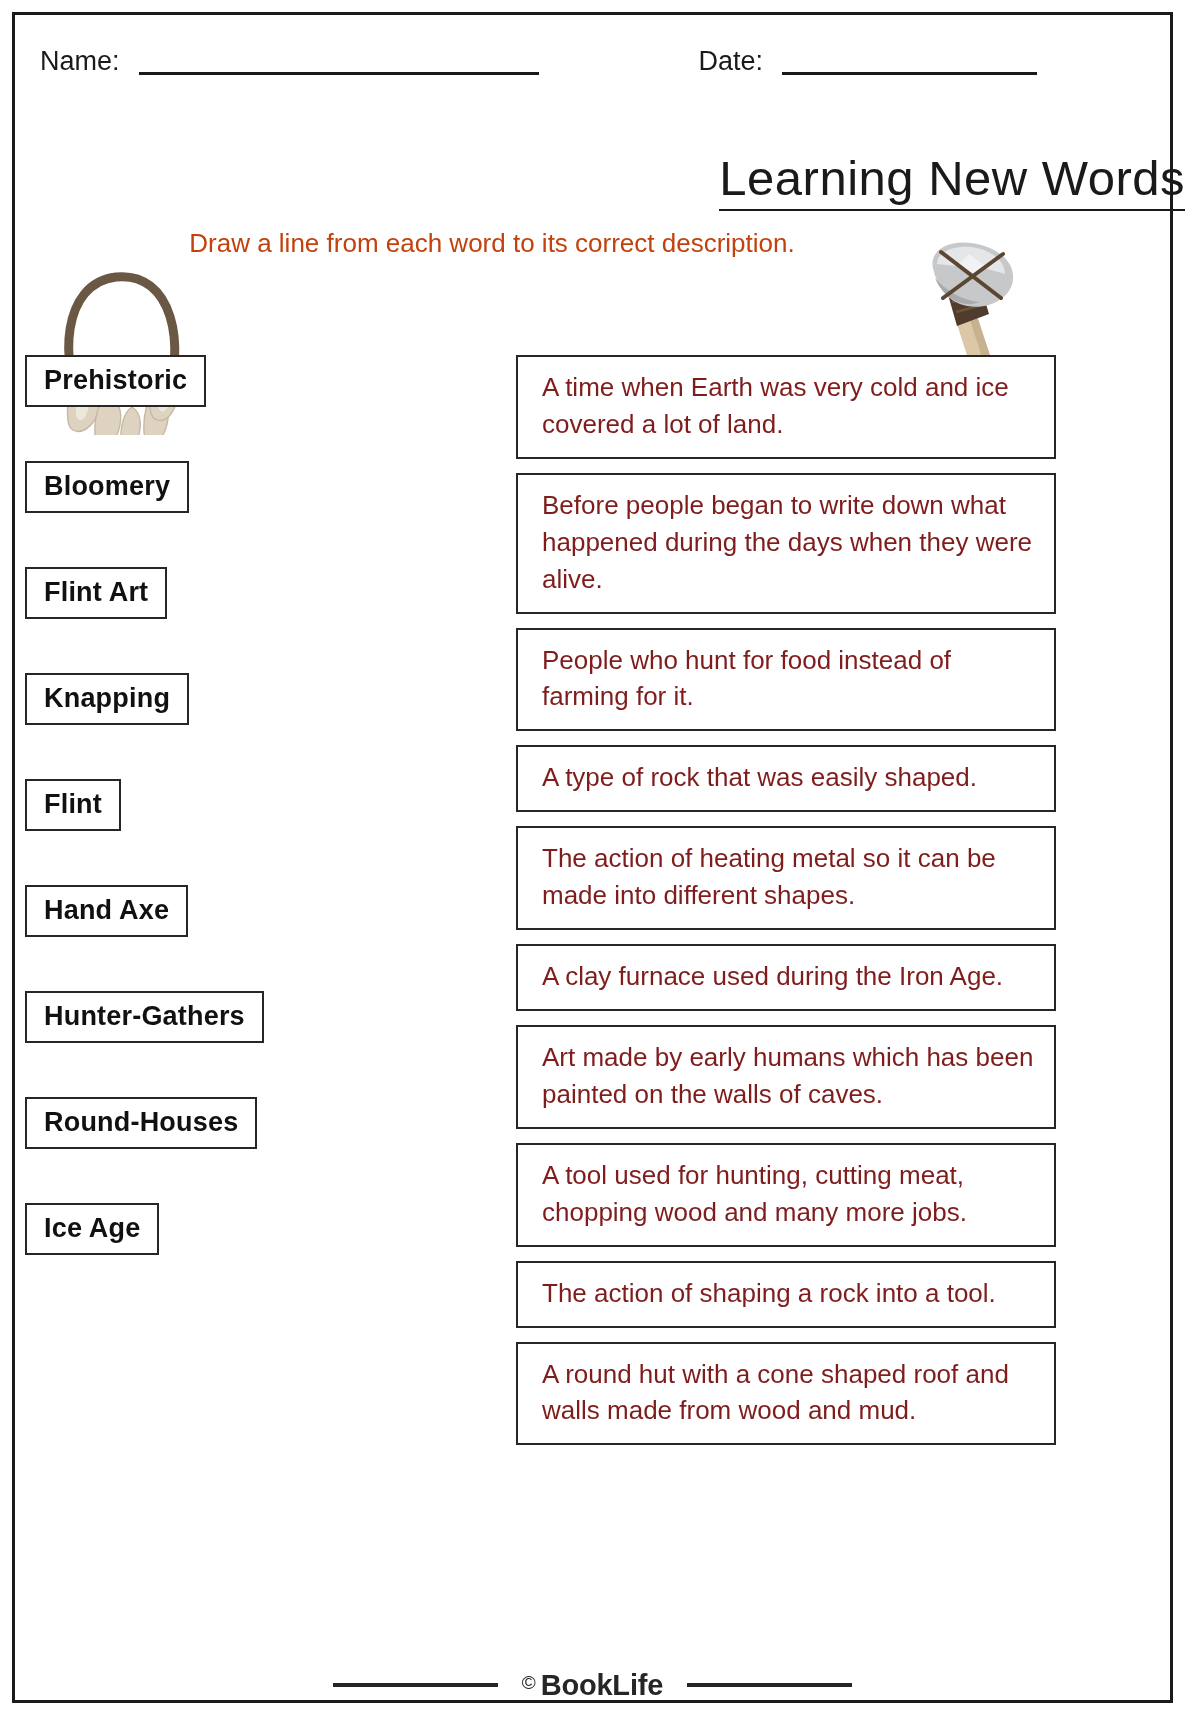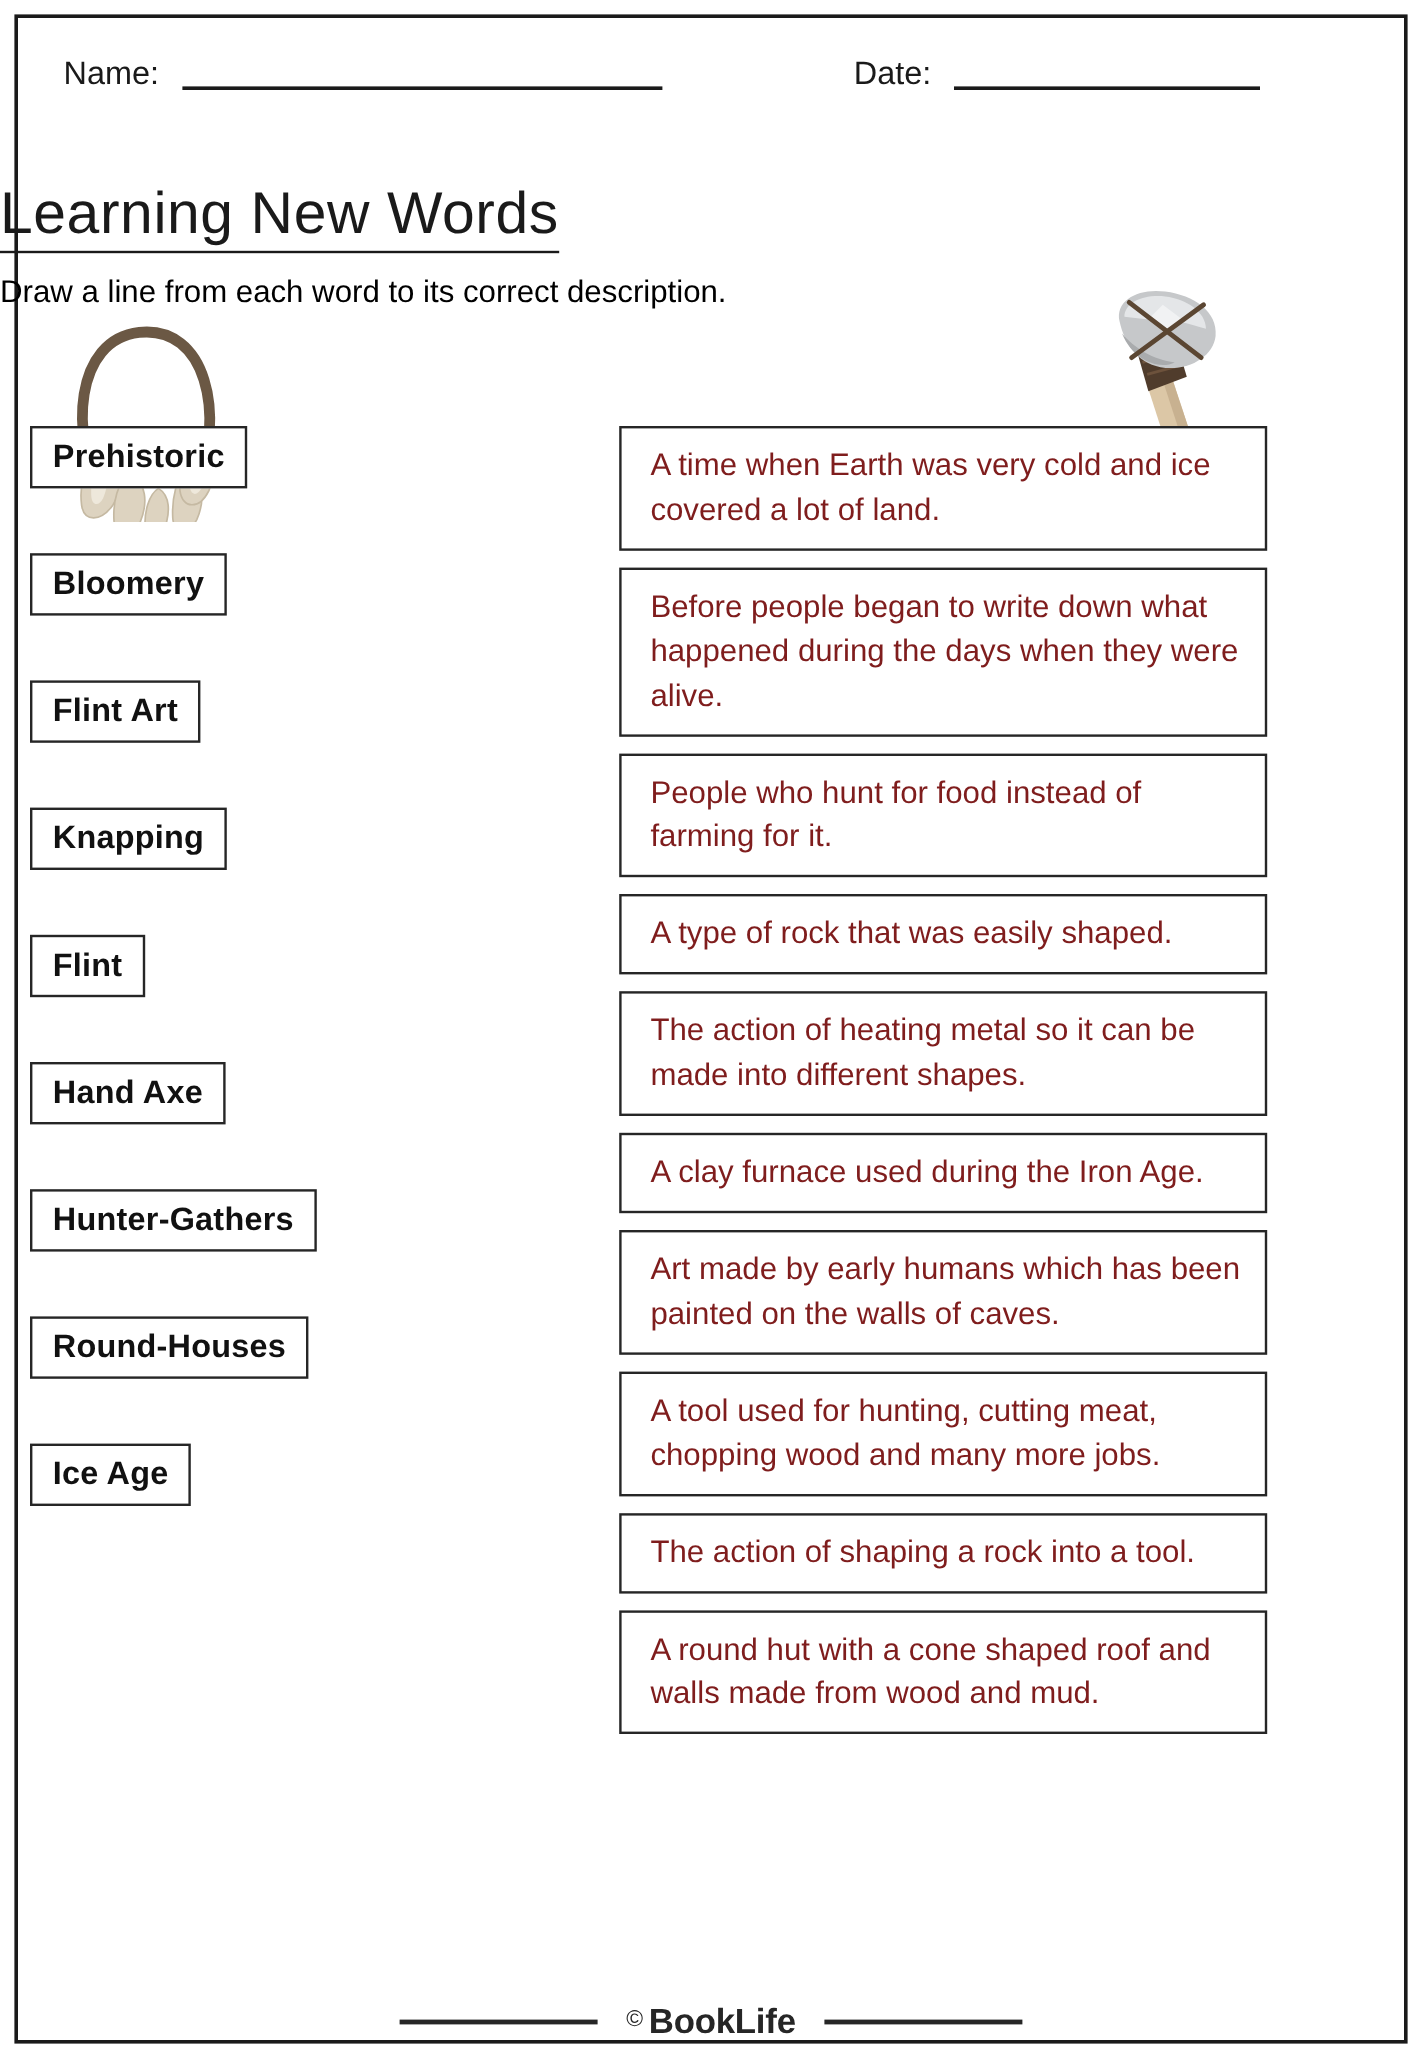--- a/index.html
+++ b/index.html
@@ -35,21 +35,20 @@
     width: 1100px;
     height: 50px;
     display: flex;
     align-items: center;
   }
   .nd-label {
     font-size: 27px;
     font-family: "Liberation Sans", sans-serif;
     color: #1a1a1a;
     white-space: nowrap;
-    margin-left: 13px;
   }
   .nd-rule {
     height: 0;
     border-bottom: 3px solid #1a1a1a;
     align-self: flex-end;
     margin-bottom: 11px;
   }
   #name-rule { width: 400px; margin-left: 19px; }
   #date-rule { width: 255px; margin-left: 19px; }
   #date-label { margin-left: 160px; }
@@ -60,37 +59,38 @@
     left: 0;
     top: 120px;
     width: 1185px;
     height: 215px;
   }
   #title {
     position: absolute;
     left: 0;
     top: 30px;
     width: 1185px;
-    text-align: left;
+    text-align: right;
     font-size: 49px;
     font-weight: 400;
     letter-spacing: 0.5px;
     color: #1a1a1a;
   }
   #title span {
     border-bottom: 2px solid #1a1a1a;
     padding-bottom: 4px;
   }
   #subtitle {
     position: absolute;
     left: 0;
     top: 108px;
     width: 984px;
+    text-align: center;
     font-size: 26px;
-    color: #000000;
+    color: #c2410c;
   }
 
   
   #necklace-illustration {
     position: absolute;
     left: 38px;
     top: 115px;
     width: 170px;
     height: 200px;
   }

